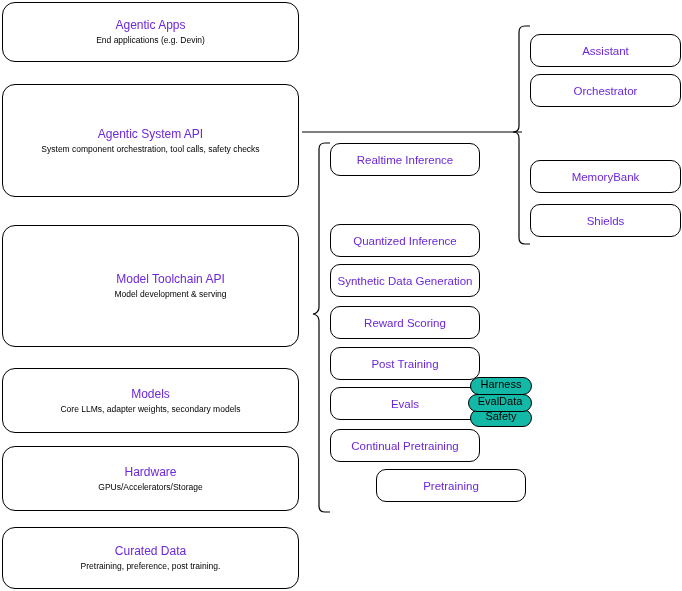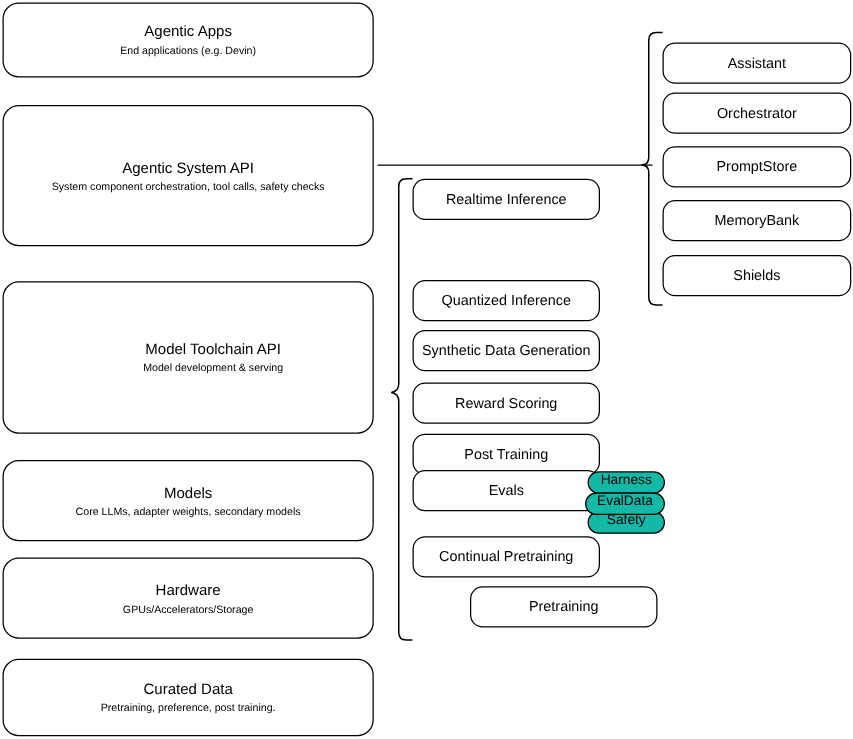--- a/index.html
+++ b/index.html
@@ -30,21 +30,21 @@
     display: flex;
     flex-direction: column;
     align-items: center;
     justify-content: center;
     text-align: center;
     z-index: 3;
   }
   .node .title {
     font-size: 12px;
     line-height: 15px;
-    color: #000000;
+    color: #6d28d9;
     white-space: nowrap;
   }
   .node .subtitle {
     font-size: 8.5px;
     line-height: 12px;
     color: #000000;
     white-space: nowrap;
     margin-top: 1px;
   }
   
@@ -156,21 +156,21 @@
   </div>
   <div class="node cap-box" style="top:264px;">
     <span class="title">Synthetic Data Generation</span>
   </div>
   <div class="node cap-box" style="top:306px;">
     <span class="title">Reward Scoring</span>
   </div>
   <div class="node cap-box" style="top:347px;">
     <span class="title">Post Training</span>
   </div>
-  <div class="node cap-box" style="top:376px;">
+  <div class="node cap-box" style="top:387px;">
     <span class="title">Evals</span>
   </div>
   <div class="node cap-box" style="top:429px;">
     <span class="title">Continual Pretraining</span>
   </div>
   <div class="node cap-box" style="top:469px;margin-left:46px;">
     <span class="title">Pretraining</span>
   </div>
 
   <div class="pill" style="left:470px;top:377px;width:62px;">
@@ -182,23 +182,20 @@
   <div class="pill" style="left:470px;top:409px;width:62px;">
     <span>Safety</span>
   </div>
 
   <div class="node sys-box" style="top:34px;">
     <span class="title">Assistant</span>
   </div>
   <div class="node sys-box" style="top:74px;">
     <span class="title">Orchestrator</span>
   </div>
-  <div class="node sys-box" style="top:117px;">
-    <span class="title">PromptStore</span>
-  </div>
   <div class="node sys-box" style="top:160px;">
     <span class="title">MemoryBank</span>
   </div>
   <div class="node sys-box" style="top:204px;">
     <span class="title">Shields</span>
   </div>
 
 </div>
 
 </body></html>

